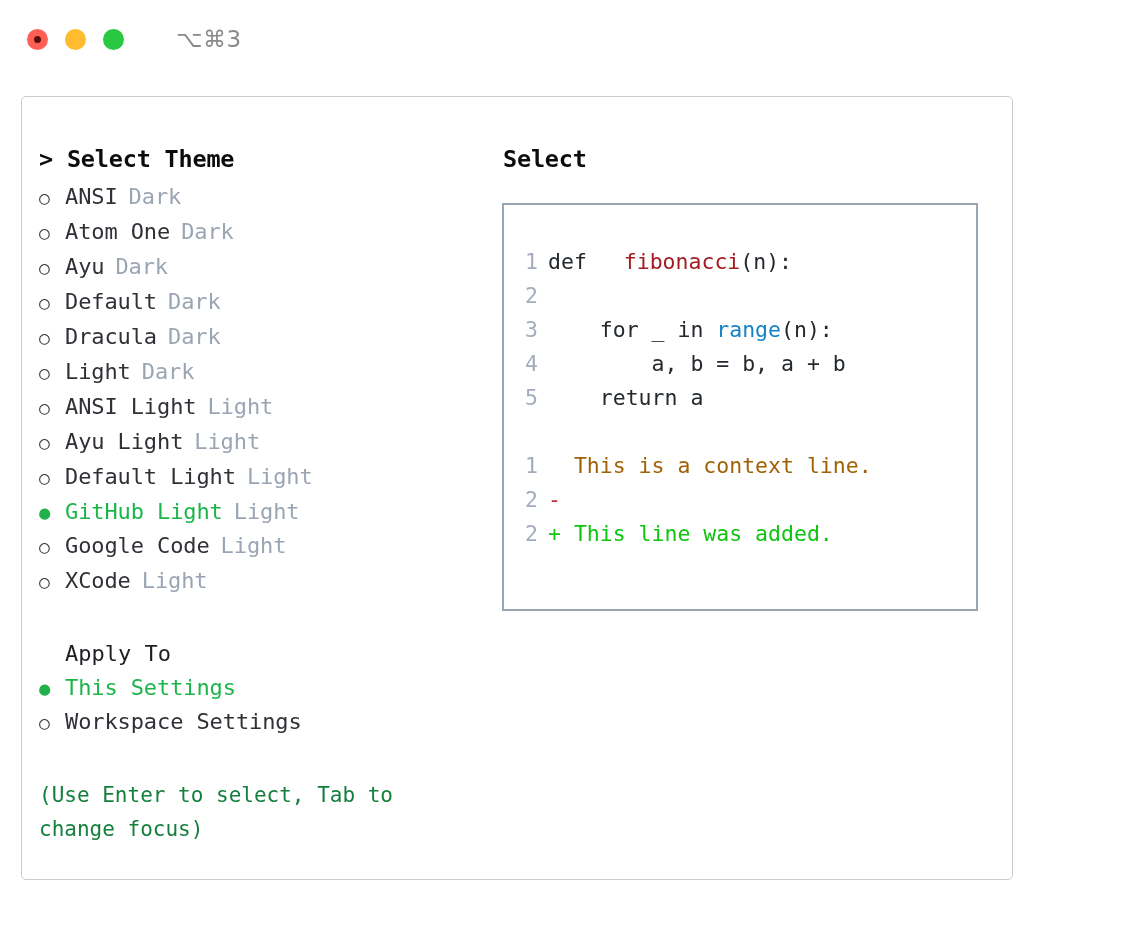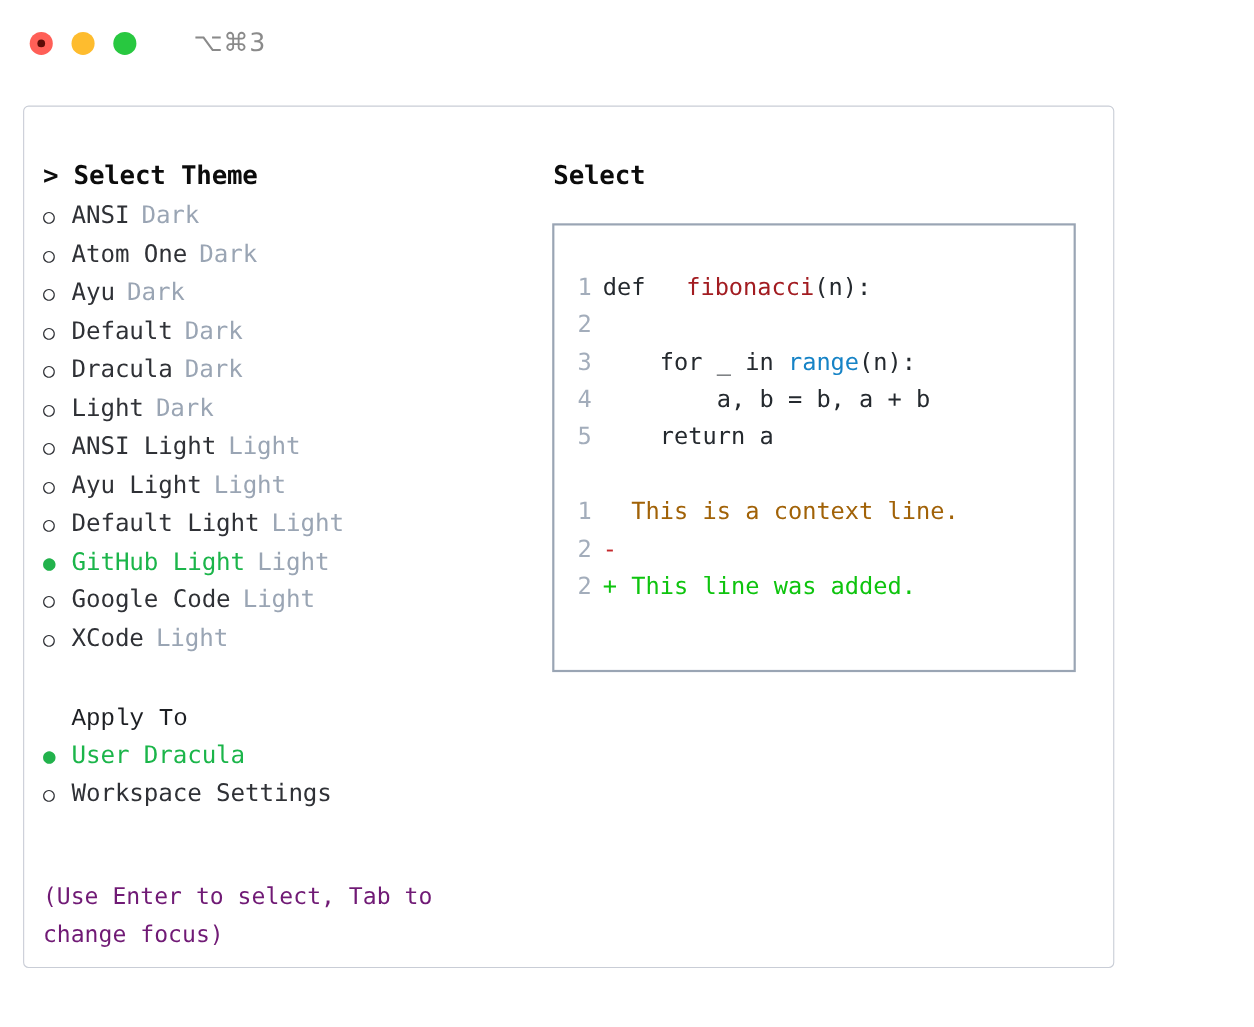--- a/index.html
+++ b/index.html
@@ -108,28 +108,27 @@
     margin-left: 11px;
   }
 
   .group-head {
     font-size: 22px;
     line-height: 34px;
     color: #1d1f23;
     white-space: pre;
     padding-left: 26px;
     margin-top: 38px;
-    font-family: Liberation Mono, monospace;
   }
 
   .hint {
-    margin-top: 58px;
+    margin-top: 38px;
     font-size: 21px;
     line-height: 34px;
-    color: #701a75;
+    color: #15803d;
     width: 420px;
     white-space: pre-wrap;
   }
 
   
   .right-col {
     flex: 1;
     padding: 48px 0 0 0;
     box-sizing: border-box;
     position: relative;
@@ -206,21 +205,21 @@
             <div class="opt-row"><span class="marker">○</span><span class="opt-label">ANSI Light</span><span class="opt-tag">Light</span></div>
             <div class="opt-row"><span class="marker">○</span><span class="opt-label">Ayu Light</span><span class="opt-tag">Light</span></div>
             <div class="opt-row"><span class="marker">○</span><span class="opt-label">Default Light</span><span class="opt-tag">Light</span></div>
             <div class="opt-row selected"><span class="marker sel">●</span><span class="opt-label">GitHub Light</span><span class="opt-tag">Light</span></div>
             <div class="opt-row"><span class="marker">○</span><span class="opt-label">Google Code</span><span class="opt-tag">Light</span></div>
             <div class="opt-row"><span class="marker">○</span><span class="opt-label">XCode</span><span class="opt-tag">Light</span></div>
           </div>
 
         <div class="group-head">Apply To</div>
         <div id="apply-list">
-            <div class="opt-row selected"><span class="marker sel">●</span><span class="opt-label">User Dracula</span></div>
+            <div class="opt-row selected"><span class="marker sel">●</span><span class="opt-label">This Settings</span></div>
             <div class="opt-row"><span class="marker">○</span><span class="opt-label">Workspace Settings</span></div>
           </div>
 
         <div class="hint">(Use Enter to select, Tab to
 change focus)</div>
       </div>
 
       <div class="right-col">
         <div class="preview-title">Select</div>
         <div class="preview-box">

